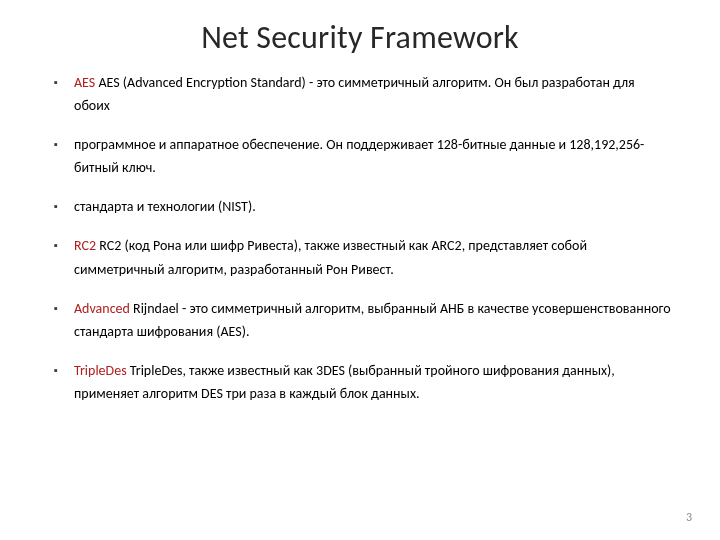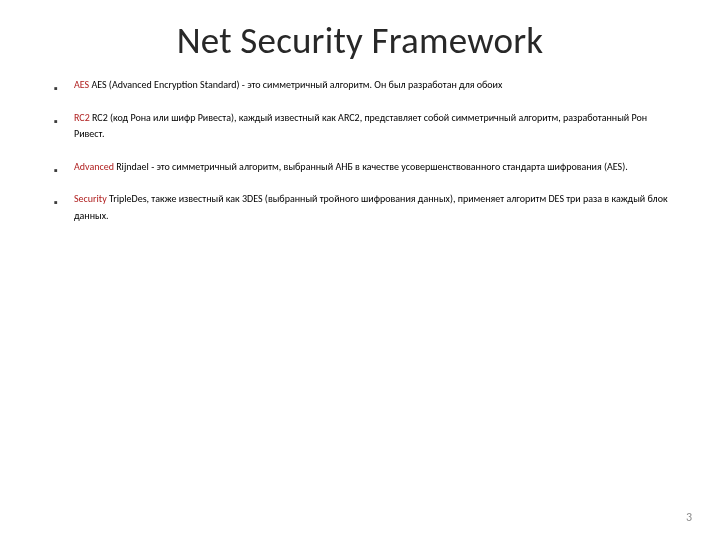--- a/index.html
+++ b/index.html
@@ -15,36 +15,36 @@
   }
   .slide {
     box-sizing: border-box;
     width: 720px;
     height: 540px;
     padding: 18px 48px 30px 48px;
     position: relative;
   }
   .title {
     text-align: center;
-    font-size: 37px;
+    font-size: 32px;
     font-weight: 400;
     color: #282828;
     margin: 0 0 14px 0;
     letter-spacing: 0.2px;
   }
   ul.bullets {
     list-style: none;
     margin: 0;
     padding: 0 0 0 6px;
   }
   ul.bullets > li {
     position: relative;
     padding: 0 0 0 20px;
     margin: 0 0 16px 0;
-    font-size: 10px;
+    font-size: 14px;
     line-height: 1.65;
     color: #000000;
   }
   ul.bullets > li::before {
     content: "▪";
     position: absolute;
     left: 0;
     top: 0;
     font-size: 11px;
     line-height: 24px;
@@ -69,24 +69,30 @@
 
 <div class="slide">
 
   <h1 class="title">Net Security Framework</h1>
 
   <ul class="bullets">
     <li>
       <span class="term">AES</span><span class="rest"> AES (Advanced Encryption Standard) - это симметричный алгоритм. Он был разработан для обоих</span>
     </li>
     <li>
-      <span class="term">RC2</span><span class="rest"> RC2 (код Рона или шифр Ривеста), каждый известный как ARC2, представляет собой симметричный алгоритм, разработанный Рон Ривест.</span>
+      <span class="term"></span><span class="rest">программное и аппаратное обеспечение. Он поддерживает 128-битные данные и 128,192,256-битный ключ.</span>
+    </li>
+    <li>
+      <span class="term"></span><span class="rest">стандарта и технологии (NIST).</span>
+    </li>
+    <li>
+      <span class="term">RC2</span><span class="rest"> RC2 (код Рона или шифр Ривеста), также известный как ARC2, представляет собой симметричный алгоритм, разработанный Рон Ривест.</span>
     </li>
     <li>
       <span class="term">Advanced</span><span class="rest"> Rijndael - это симметричный алгоритм, выбранный АНБ в качестве усовершенствованного стандарта шифрования (AES).</span>
     </li>
     <li>
-      <span class="term">Security</span><span class="rest"> TripleDes, также известный как 3DES (выбранный тройного шифрования данных), применяет алгоритм DES три раза в каждый блок данных.</span>
+      <span class="term">TripleDes</span><span class="rest"> TripleDes, также известный как 3DES (выбранный тройного шифрования данных), применяет алгоритм DES три раза в каждый блок данных.</span>
     </li>
   </ul>
 
   <div class="pagenum">3</div>
 </div>
 
 </body></html>

